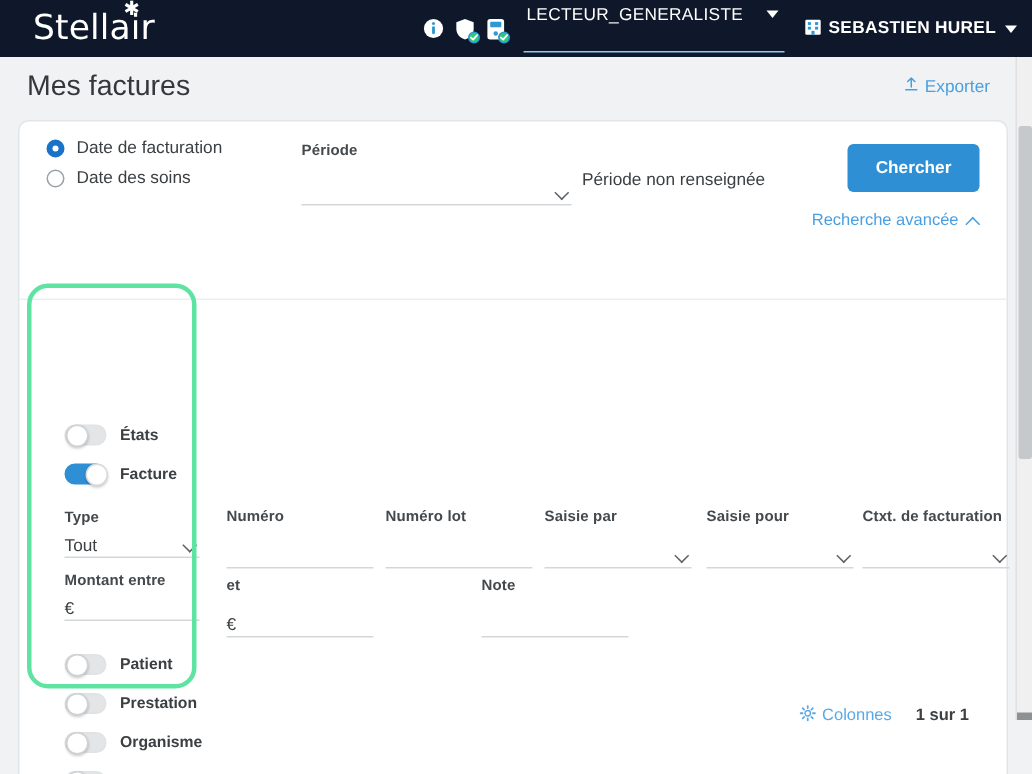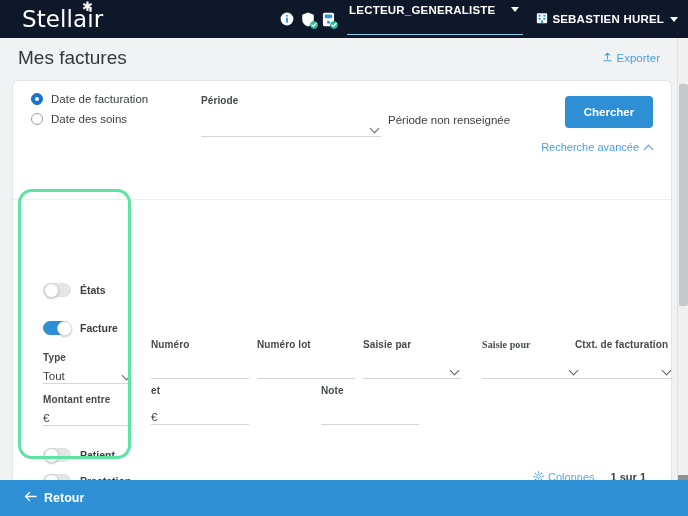--- a/index.html
+++ b/index.html
@@ -33,21 +33,21 @@
   }
   .tb-icon { display: inline-flex; align-items: center; position: relative; }
   .badge-check {
     position: absolute; right: -3px; bottom: -2px;
     width: 8px; height: 8px; border-radius: 50%;
     background: #2ecc71; border: 1px solid #2e97d4;
     display: flex; align-items: center; justify-content: center;
   }
   .badge-check svg { display:block; }
   .lecteur {
-    color: #ffffff; font-size: 11.5px; font-weight: bold;
+    color: #ffffff; font-size: 11.5px; font-weight: normal;
     border-bottom: 1px solid #8fcbe9;
     padding: 0 28px 18px 2px; margin-left: 5px;
     letter-spacing: .2px; position: relative;
   }
   .lecteur .caret {
     position: absolute; right: 4px; top: 3px;
     border-left: 4px solid transparent; border-right: 4px solid transparent;
     border-top: 5px solid #ffffff;
   }
   .user {
@@ -328,21 +328,21 @@
 
     <div class="col-left">
 
       <div class="toggle-row">
         <span class="switch">
             <span class="knob"></span>
           </span>
         <span class="toggle-label">États</span>
       </div>
 
-      <div class="toggle-row" style="margin-top:16px;">
+      <div class="toggle-row" style="margin-top:4px;">
         <span class="switch on">
             <span class="knob"></span>
           </span>
         <span class="toggle-label">Facture</span>
       </div>
 
       <div style="margin-top:13px; width:90px;">
         <div class="field-label">Type</div>
         <div class="underline-input" style="margin-top:3px;">
           <span>Tout</span>
@@ -402,21 +402,21 @@
       </div>
 
       <div class="fcol" style="left:212px; top:0; width:98px;">
         <span class="field-label">Saisie par</span>
         <div class="underline-input">
           <span></span>
           <span class="chev"></span>
         </div>
       </div>
 
-      <div class="fcol" style="left:331px; top:0; width:98px;font-family:Liberation Serif, serif;">
+      <div class="fcol" style="left:320px; top:0; width:98px;">
         <span class="field-label">Saisie pour</span>
         <div class="underline-input">
           <span></span>
           <span class="chev"></span>
         </div>
       </div>
 
       <div class="fcol" style="left:424px; top:0; width:98px;">
         <span class="field-label">Ctxt. de facturation</span>
         <div class="underline-input">
@@ -464,24 +464,14 @@
       <span>Colonnes</span>
     </div>
     <div class="countinfo">1 sur 1</div>
   </div>
 
   <div class="scrollbar">
     <div class="scrollthumb"></div>
     <div class="scroll-dark"></div>
   </div>
 
-  <div class="footer">
-    <button class="btn-retour">
-      <span>
-        <svg width="13" height="11" viewBox="0 0 14 12" aria-hidden="true">
-          <path d="M13 6 H2 M6 1.5 L1.6 6 L6 10.5" stroke="#ffffff" stroke-width="1.5" fill="none" stroke-linecap="round" stroke-linejoin="round"></path>
-        </svg>
-      </span>
-      <span>Retour</span>
-    </button>
-  </div>
 
 </div>
 
 </body></html>

